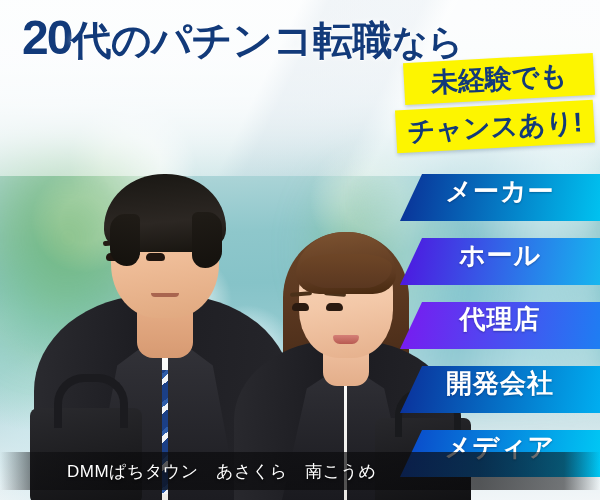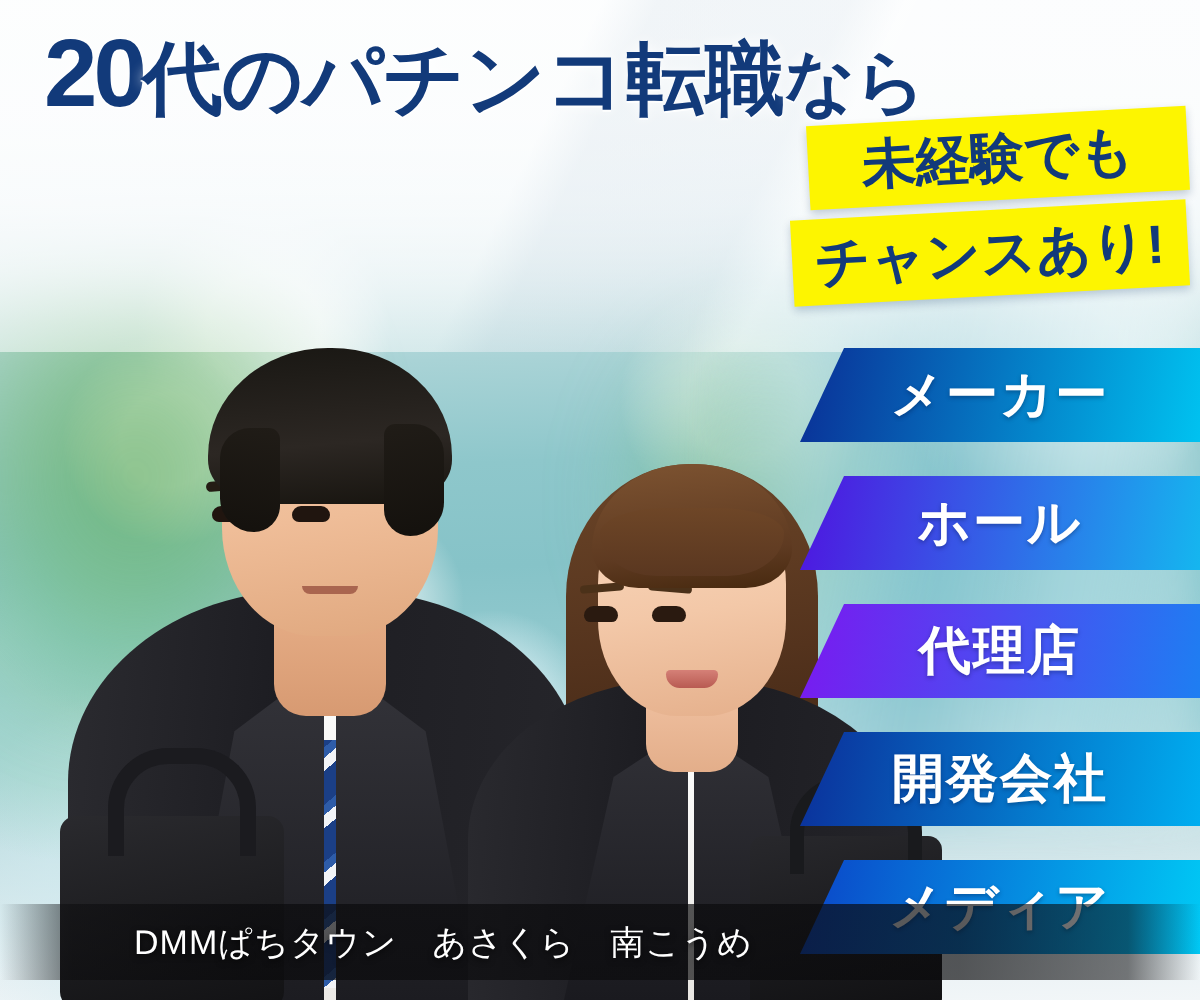--- a/index.html
+++ b/index.html
@@ -308,21 +308,21 @@
     border:7px solid #191a1d; border-bottom:none;
     border-radius:28px 28px 0 0;
   }
 
   
   .cat-list { position:absolute; right:0; top:174px; width:200px; }
   .cat-btn {
     position:relative;
     height:47px;
     margin-bottom:17px;
-    display:flex; align-items:center; justify-content:center;
+    display:flex; align-items:flex-start; justify-content:center;
     color:#ffffff;
     font-size:26px; font-weight:bold;
     letter-spacing:1px;
     white-space:nowrap;
     clip-path:polygon(22px 0, 100% 0, 100% 100%, 0 100%);
     text-shadow:0 1px 2px rgba(0,20,60,.35);
   }
   .cat-btn:last-child { margin-bottom:0; }
 
   

